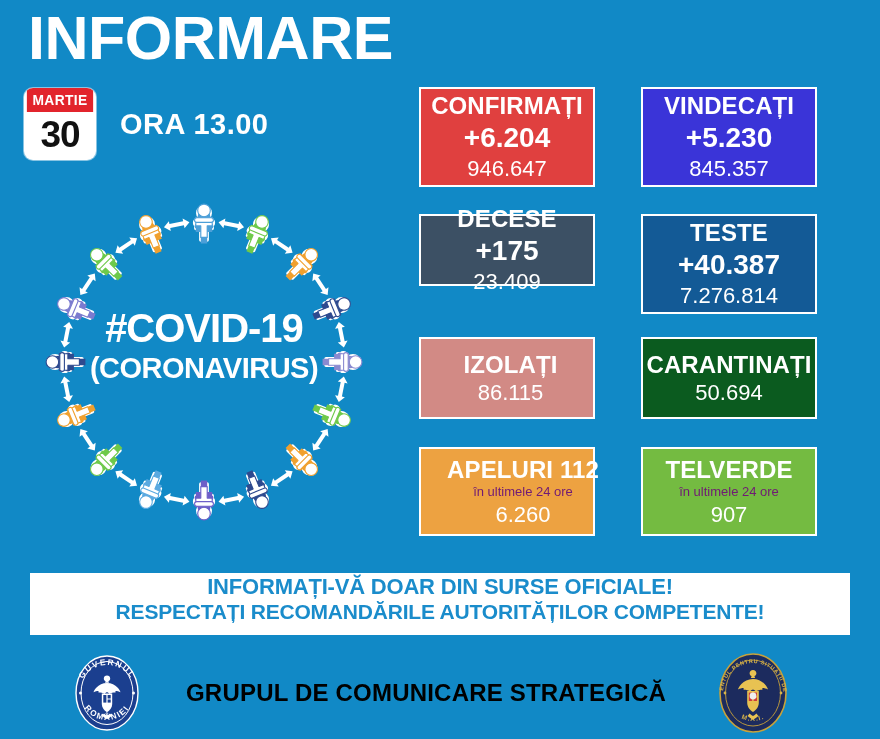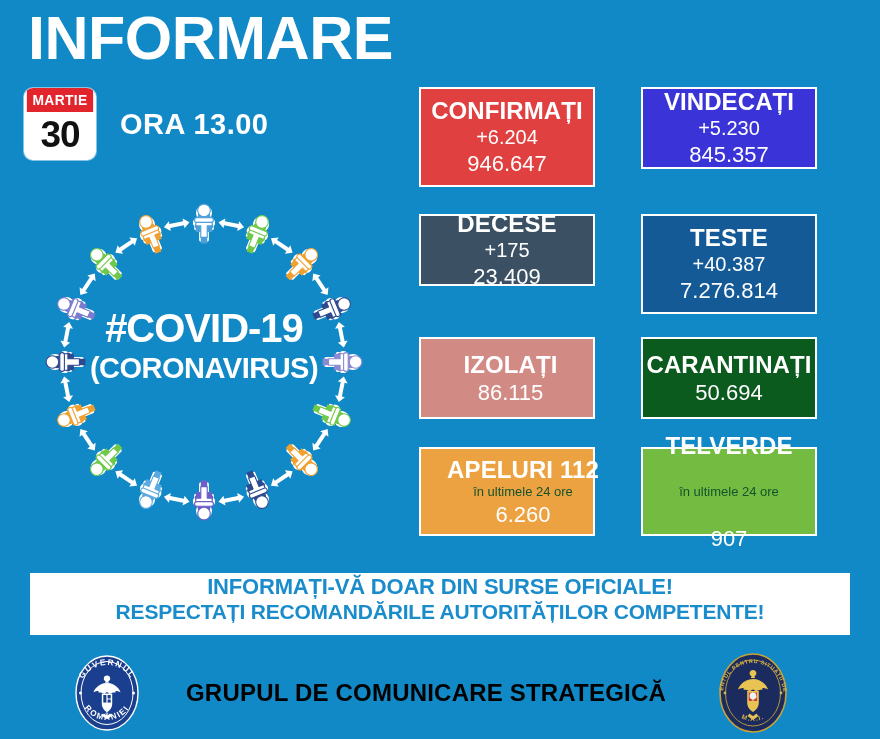--- a/index.html
+++ b/index.html
@@ -132,39 +132,39 @@
     font-weight: bold;
     letter-spacing: .1px;
     line-height: 1.22;
     white-space: nowrap;
   }
   .stat-sub {
     font-size: 13px;
     font-weight: normal;
     line-height: 1.25;
     margin-top: 0;
-    color: #14532d;
+    color: #701a75;
     white-space: nowrap;
   }
   .stat-delta {
-    font-size: 20px;
-    font-weight: normal;
+    font-size: 28px;
+    font-weight: bold;
     line-height: 1.25;
     white-space: nowrap;
   }
   .stat-total {
     font-size: 22px;
     font-weight: normal;
     line-height: 1.25;
     white-space: nowrap;
   }
 
   
   #card-confirmati { left: 419px; top:  87px; width: 176px; height: 100px; }
-  #card-vindecati  { left: 641px; top:  87px; width: 176px; height: 82px; }
+  #card-vindecati  { left: 641px; top:  87px; width: 176px; height: 100px; }
   #card-decese     { left: 419px; top: 214px; width: 176px; height: 72px; }
   #card-teste      { left: 641px; top: 214px; width: 176px; height: 100px; }
   #card-izolati    { left: 419px; top: 337px; width: 176px; height:  82px; padding-left: 11px; }
   #card-carantinati{ left: 641px; top: 337px; width: 176px; height:  82px; }
   #card-apeluri    { left: 419px; top: 447px; width: 176px; height:  89px; padding-left: 36px; }
   #card-telverde   { left: 641px; top: 447px; width: 176px; height:  89px; }
 
   
   #notice-banner {
     position: absolute;
@@ -364,21 +364,21 @@
     <div class="stat-label">CARANTINAȚI</div>
     <div class="stat-total">50.694</div>
   </div>
 
   <div class="stat-card" id="card-apeluri" style="background: rgb(237, 162, 65);">
     <div class="stat-label">APELURI 112</div>
     <div class="stat-sub">în ultimele 24 ore</div>
     <div class="stat-total">6.260</div>
   </div>
 
-  <div class="stat-card" id="card-telverde" style="background: rgb(116, 187, 65); gap: 24px;">
+  <div class="stat-card" id="card-telverde" style="background: rgb(116, 187, 65);">
     <div class="stat-label">TELVERDE</div>
     <div class="stat-sub">în ultimele 24 ore</div>
     <div class="stat-total">907</div>
   </div>
 
   <div id="notice-banner" style="background: rgb(255, 255, 255);">
     <div id="notice-line-1" style="color: rgb(26, 140, 203);">INFORMAȚI-VĂ DOAR DIN SURSE OFICIALE!</div>
     <div id="notice-line-2" style="color: rgb(26, 140, 203);">RESPECTAȚI RECOMANDĂRILE AUTORITĂȚILOR COMPETENTE!</div>
   </div>
 

